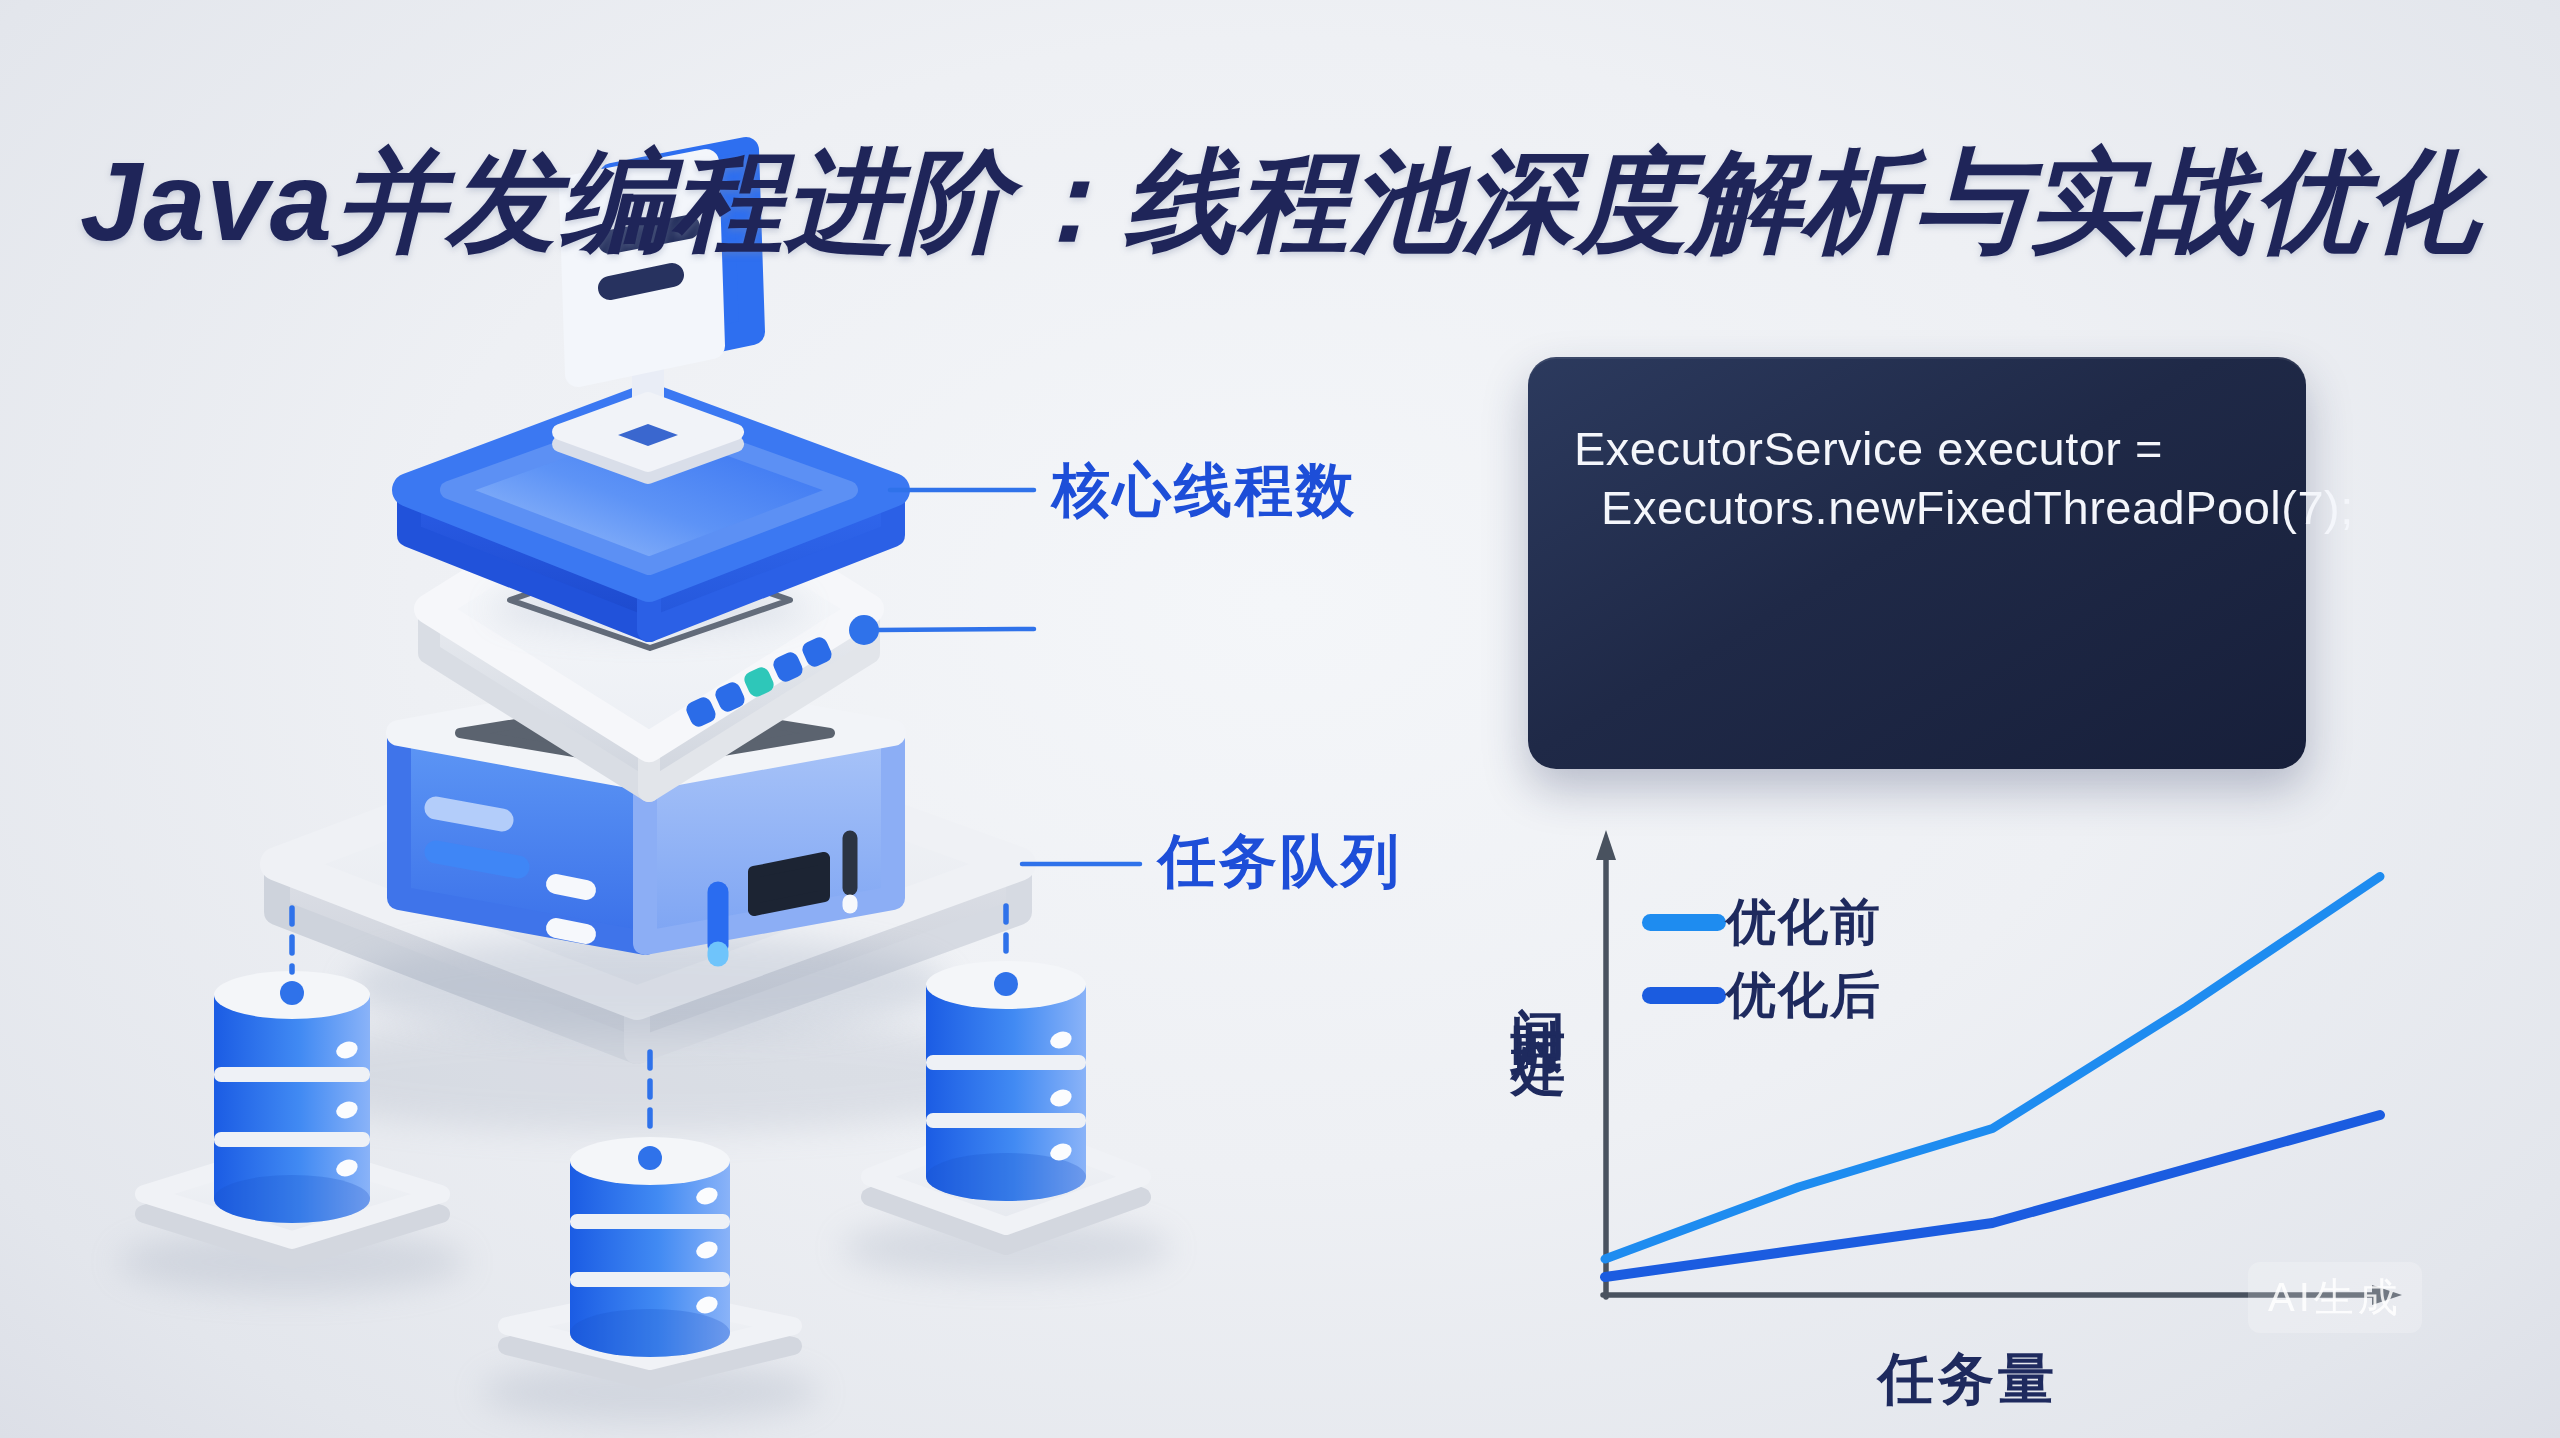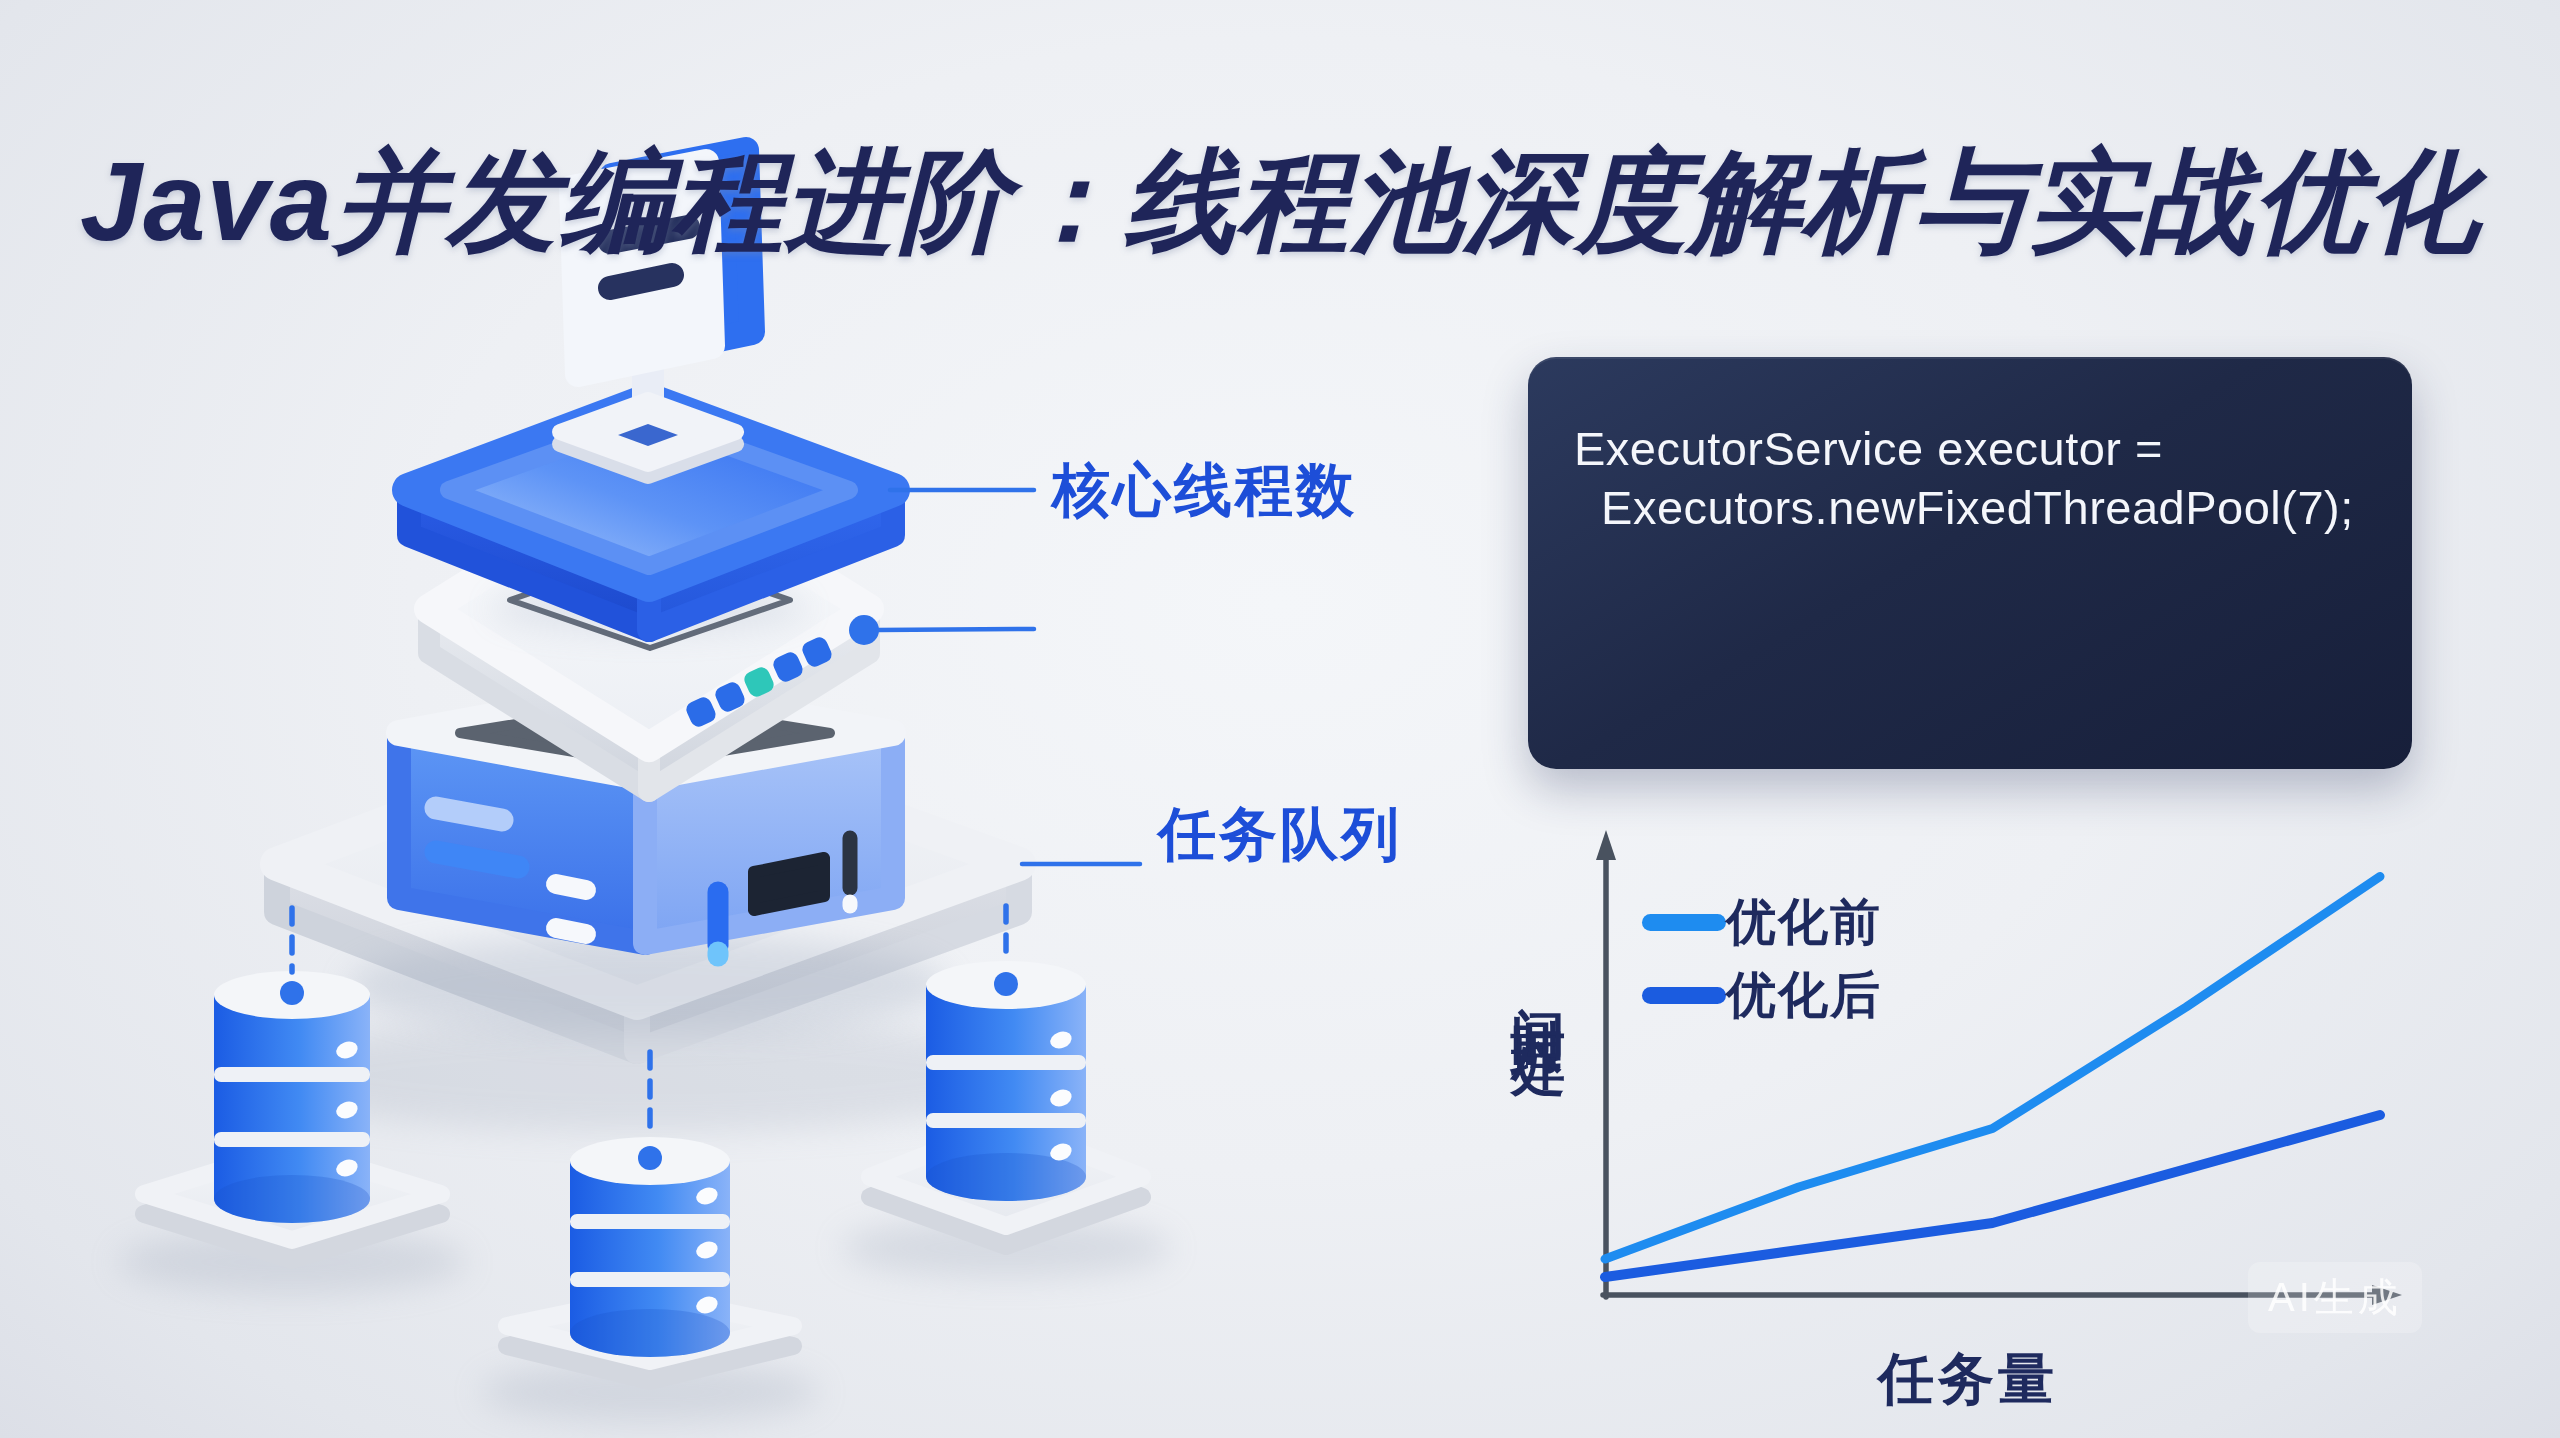--- a/index.html
+++ b/index.html
@@ -19,24 +19,24 @@
   }
   
   svg.layer{position:absolute;left:0;top:0;width:2560px;height:1438px;}
   
   .diagram-label{
     position:absolute;font-size:58px;font-weight:700;color:#1d4ed8;
     letter-spacing:3px;white-space:nowrap;line-height:62px;
   }
   .label-core{left:1052px;top:459px;}
   .label-max{left:1052px;top:601px;}
-  .label-queue{left:1158px;top:803px;}
+  .label-queue{left:1158px;top:835px;font-family:Liberation Mono, monospace;}
   
   .code-block{
-    position:absolute;left:1528px;top:357px;width:884px;height:412px;
+    position:absolute;left:1528px;top:357px;width:778px;height:412px;
     border-radius:28px;
     background:linear-gradient(150deg,#2c3a5e 0%,#1f2947 46%,#171f3a 100%);
     box-shadow:0 20px 45px rgba(35,48,90,.28), inset 0 2px 0 rgba(255,255,255,.08);
     box-sizing:border-box;padding:62px 0 0 46px;
   }
   .code-line{
     font-size:47px;line-height:59px;color:#f4f6fb;white-space:pre;
     font-weight:500;letter-spacing:.5px;
   }
   

